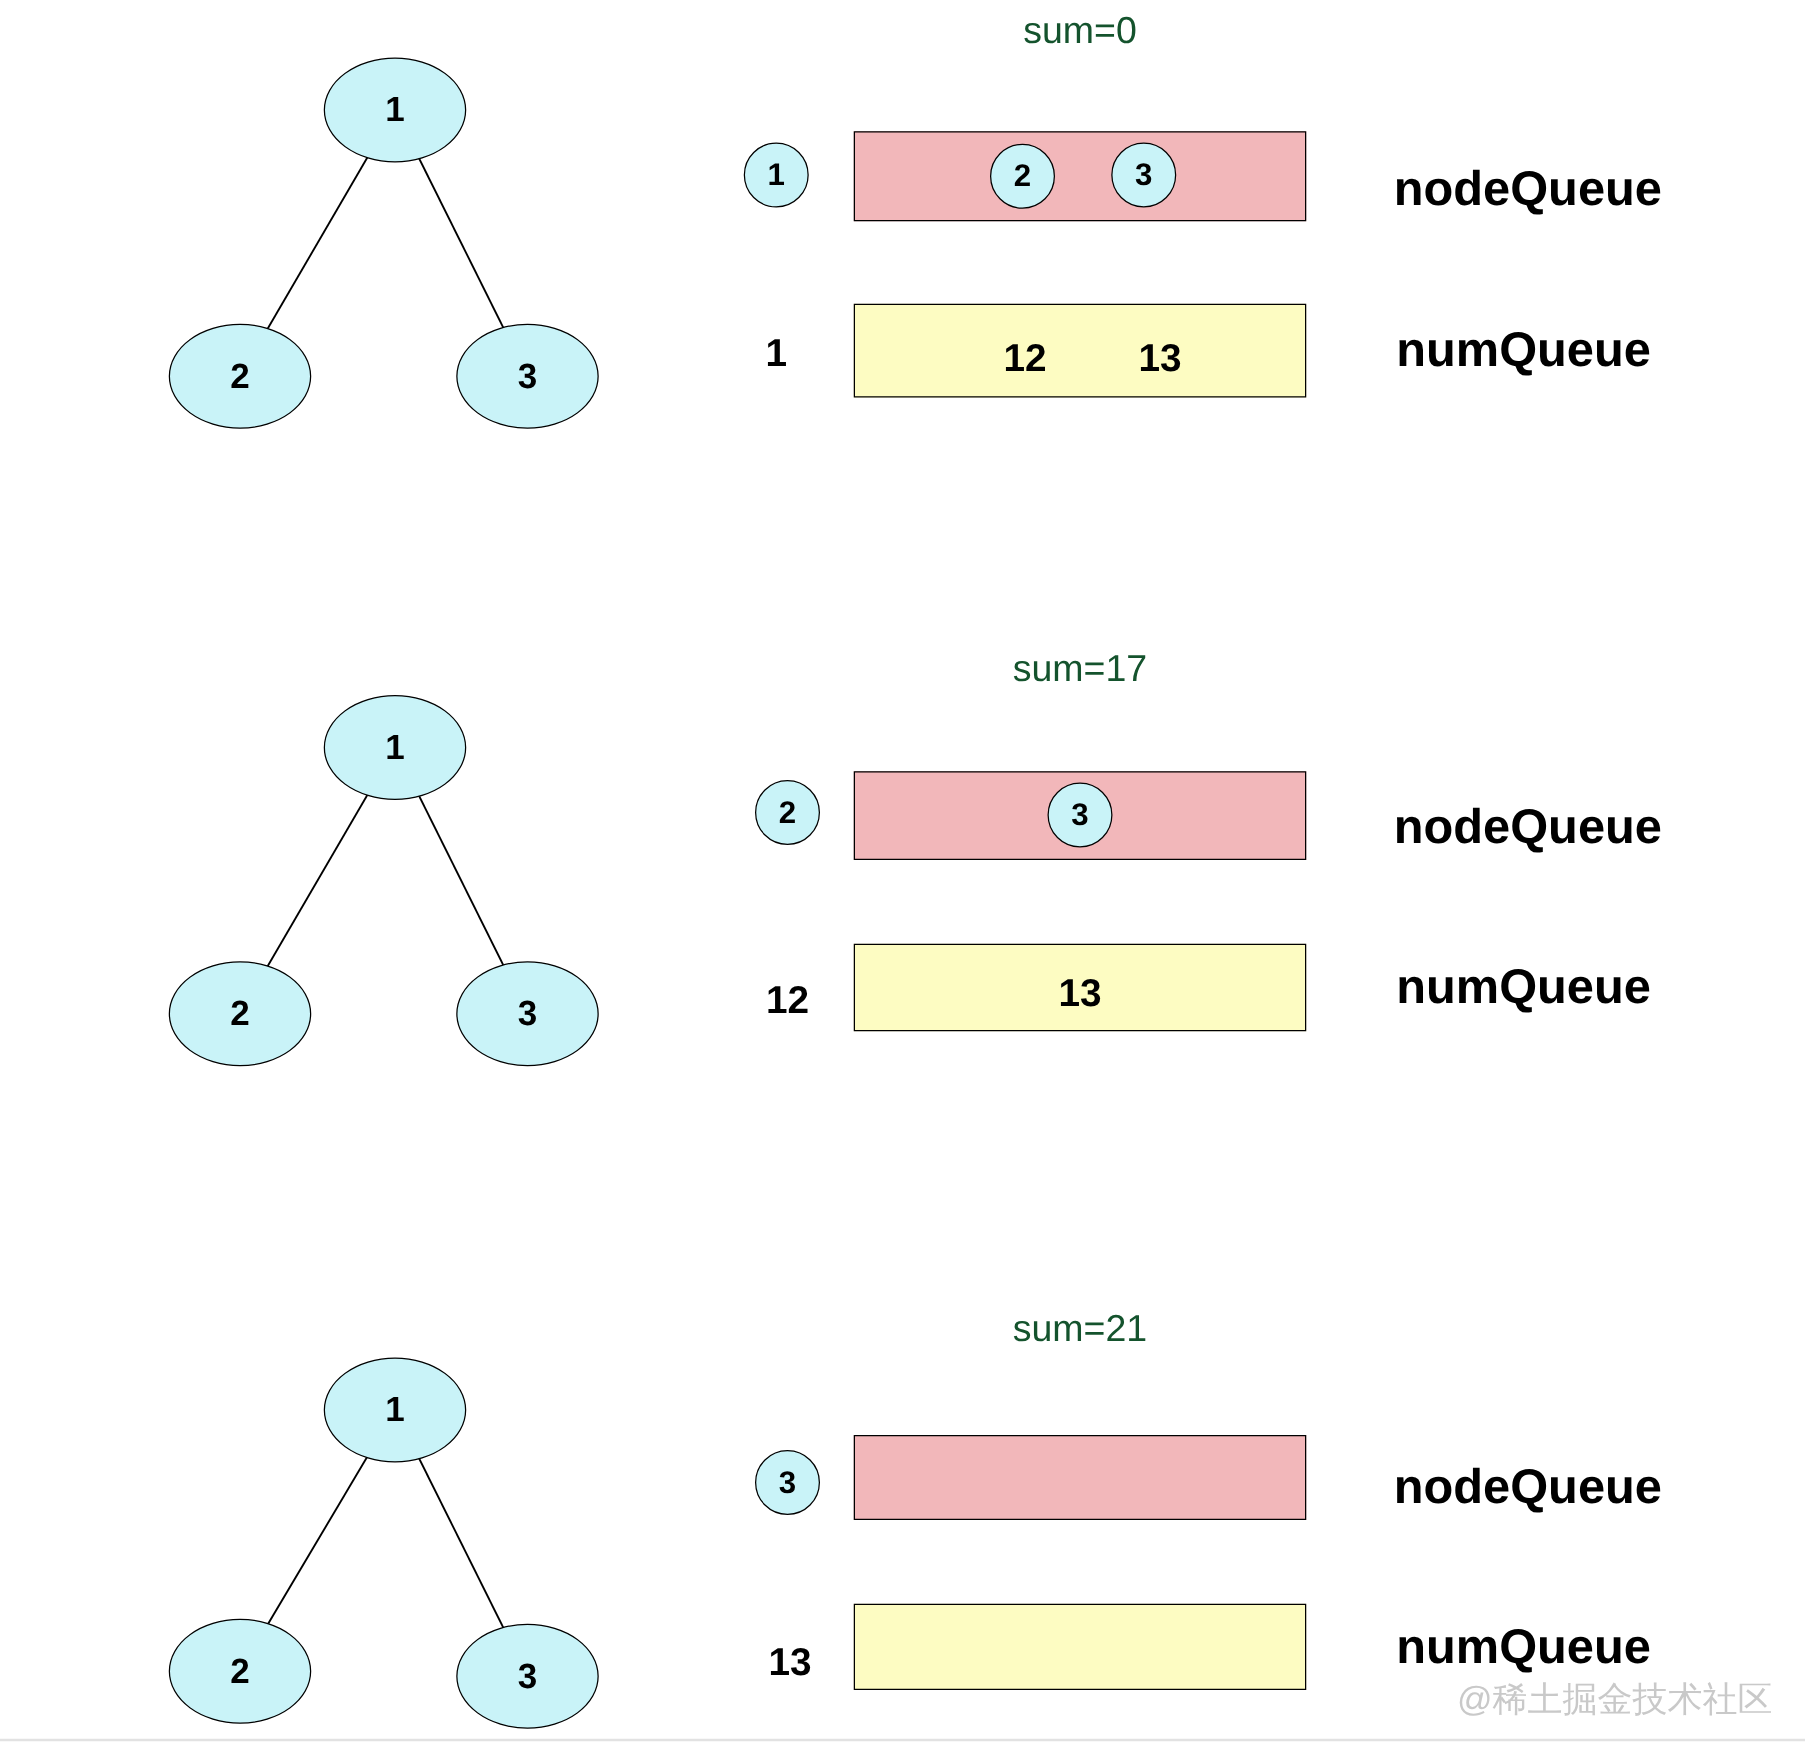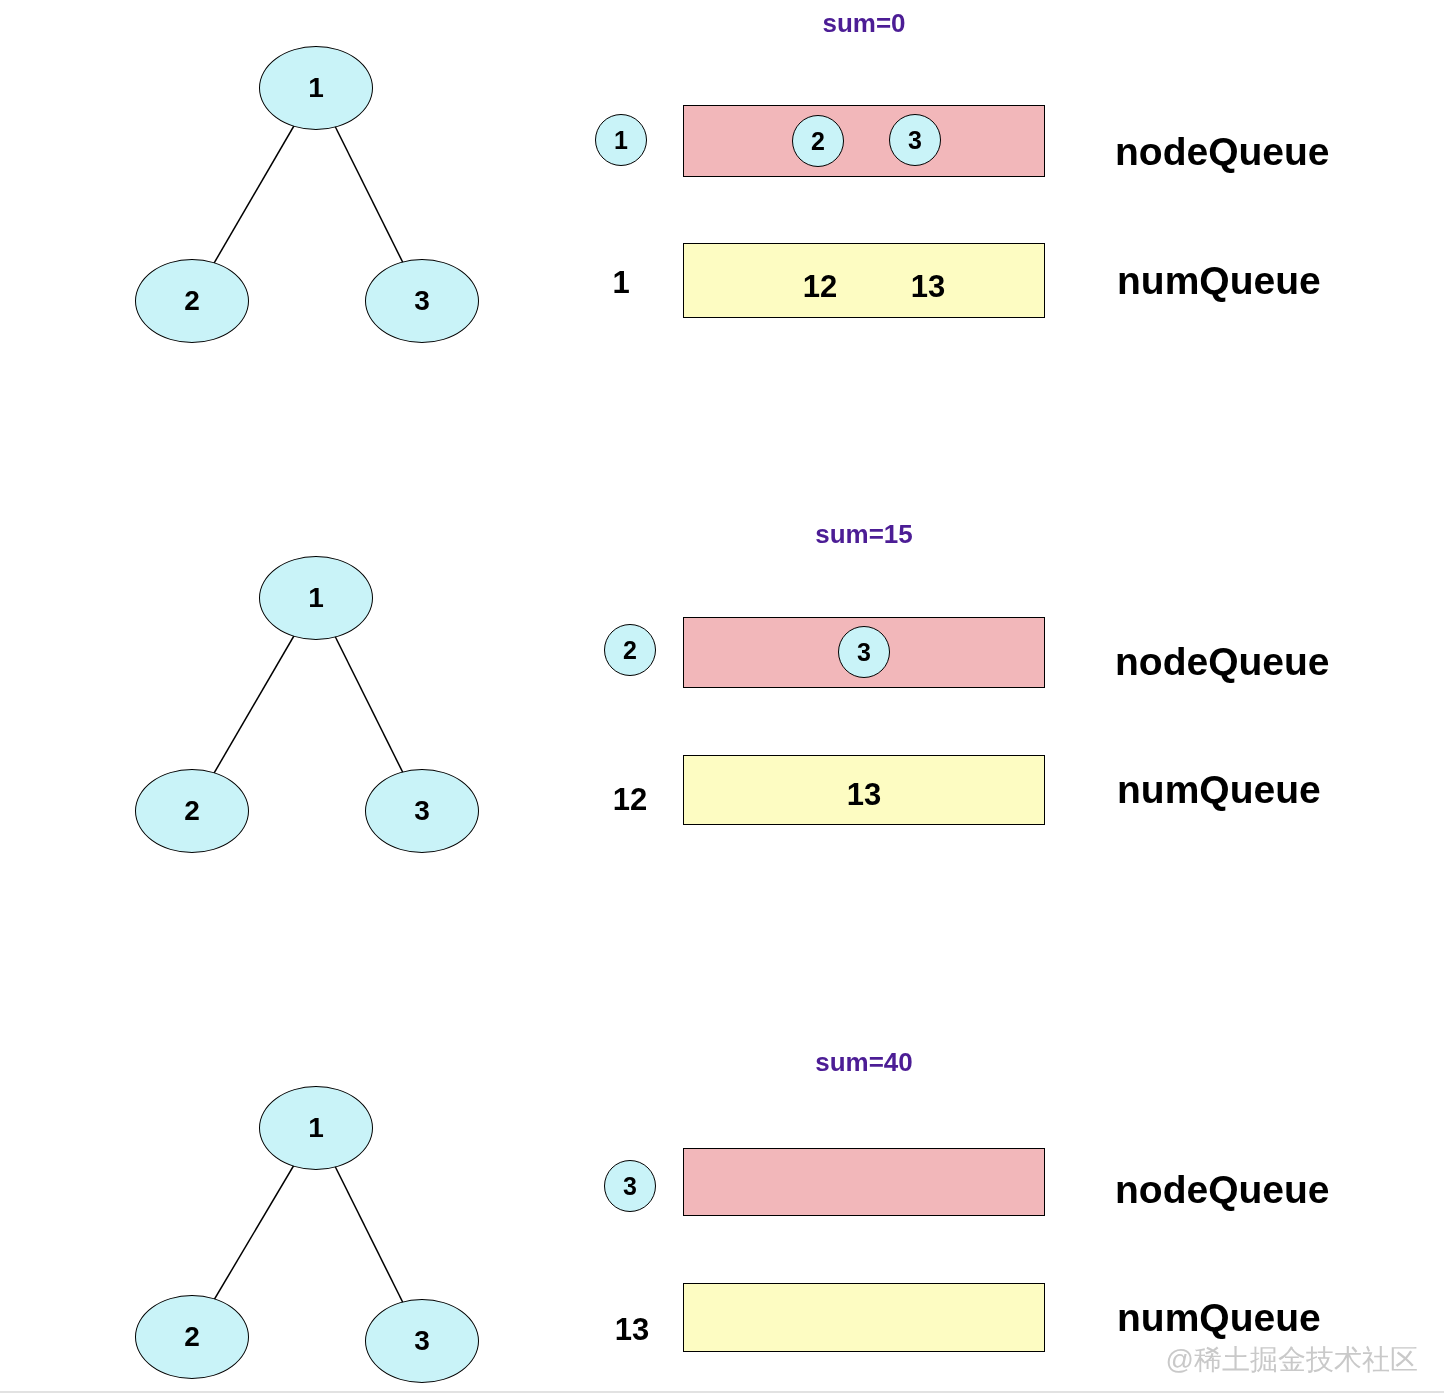--- a/index.html
+++ b/index.html
@@ -48,23 +48,23 @@
     border: 1.5px solid #000;
     box-sizing: border-box;
     z-index: 1;
   }
   .pink { background: var(--node-queue-fill, #f2b7ba); }
   .yellow { background: var(--num-queue-fill, #fdfcc2); }
   .sum-title {
     position: absolute;
     width: 362px;
     text-align: center;
-    font-weight: bold;
-    font-size: 26px;
-    color: #4c1d95;
+    font-weight: normal;
+    font-size: 30px;
+    color: #14532d;
     z-index: 2;
   }
   .lbl {
     position: absolute;
     font-weight: bold;
     font-size: 39px;
     color: #000;
     z-index: 2;
   }
   .num {
@@ -120,38 +120,38 @@
   <div class="node small-node" style="left:792px; top:115px;">2</div>
   <div class="node small-node" style="left:889px; top:114px;">3</div>
   <div class="lbl" style="left:1115px; top:130px;">nodeQueue</div>
 
   <div class="num" style="left:591px; top:265px;">1</div>
   <div class="queue-rect yellow" style="left:683px; top:243px; height:75px;"></div>
   <div class="num" style="left:790px; top:269px;">12</div>
   <div class="num" style="left:898px; top:269px;">13</div>
   <div class="lbl" style="left:1117px; top:259px;">numQueue</div>
 
-  <div class="sum-title" style="left:683px; top:519px;">sum=15</div>
+  <div class="sum-title" style="left:683px; top:519px;">sum=17</div>
 
   <div class="node" style="left:259px; top:556px;">1</div>
   <div class="node" style="left:135px; top:769px;">2</div>
   <div class="node" style="left:365px; top:769px;">3</div>
 
   <div class="node small-node" style="left:604px; top:624px;">2</div>
 
   <div class="queue-rect pink" style="left:683px; top:617px; height:71px;"></div>
   <div class="node small-node" style="left:838px; top:626px;">3</div>
   <div class="lbl" style="left:1115px; top:640px;">nodeQueue</div>
 
   <div class="num" style="left:600px; top:782px;">12</div>
   <div class="queue-rect yellow" style="left:683px; top:755px; height:70px;"></div>
   <div class="num" style="left:834px; top:777px;">13</div>
   <div class="lbl" style="left:1117px; top:768px;">numQueue</div>
 
-  <div class="sum-title" style="left:683px; top:1047px;">sum=40</div>
+  <div class="sum-title" style="left:683px; top:1047px;">sum=21</div>
 
   <div class="node" style="left:259px; top:1086px;">1</div>
   <div class="node" style="left:135px; top:1295px;">2</div>
   <div class="node" style="left:365px; top:1299px;">3</div>
 
   <div class="node small-node" style="left:604px; top:1160px;">3</div>
 
   <div class="queue-rect pink" style="left:683px; top:1148px; height:68px;"></div>
   <div class="lbl" style="left:1115px; top:1168px;">nodeQueue</div>
 

